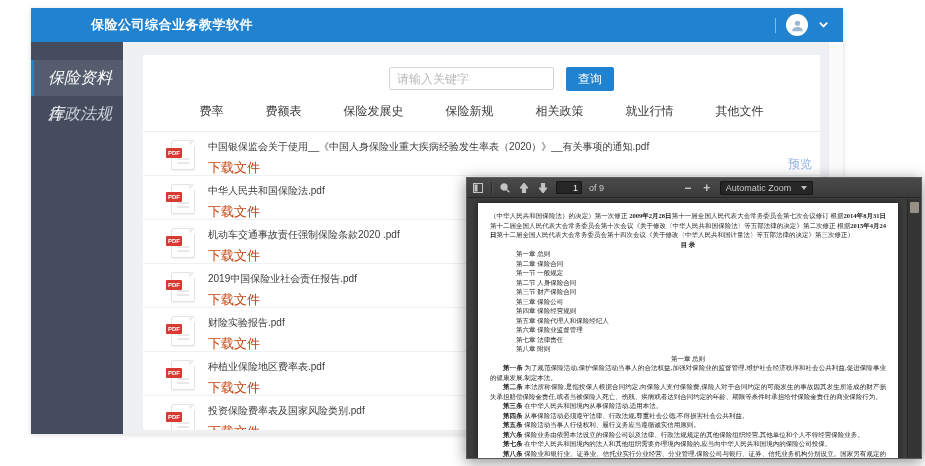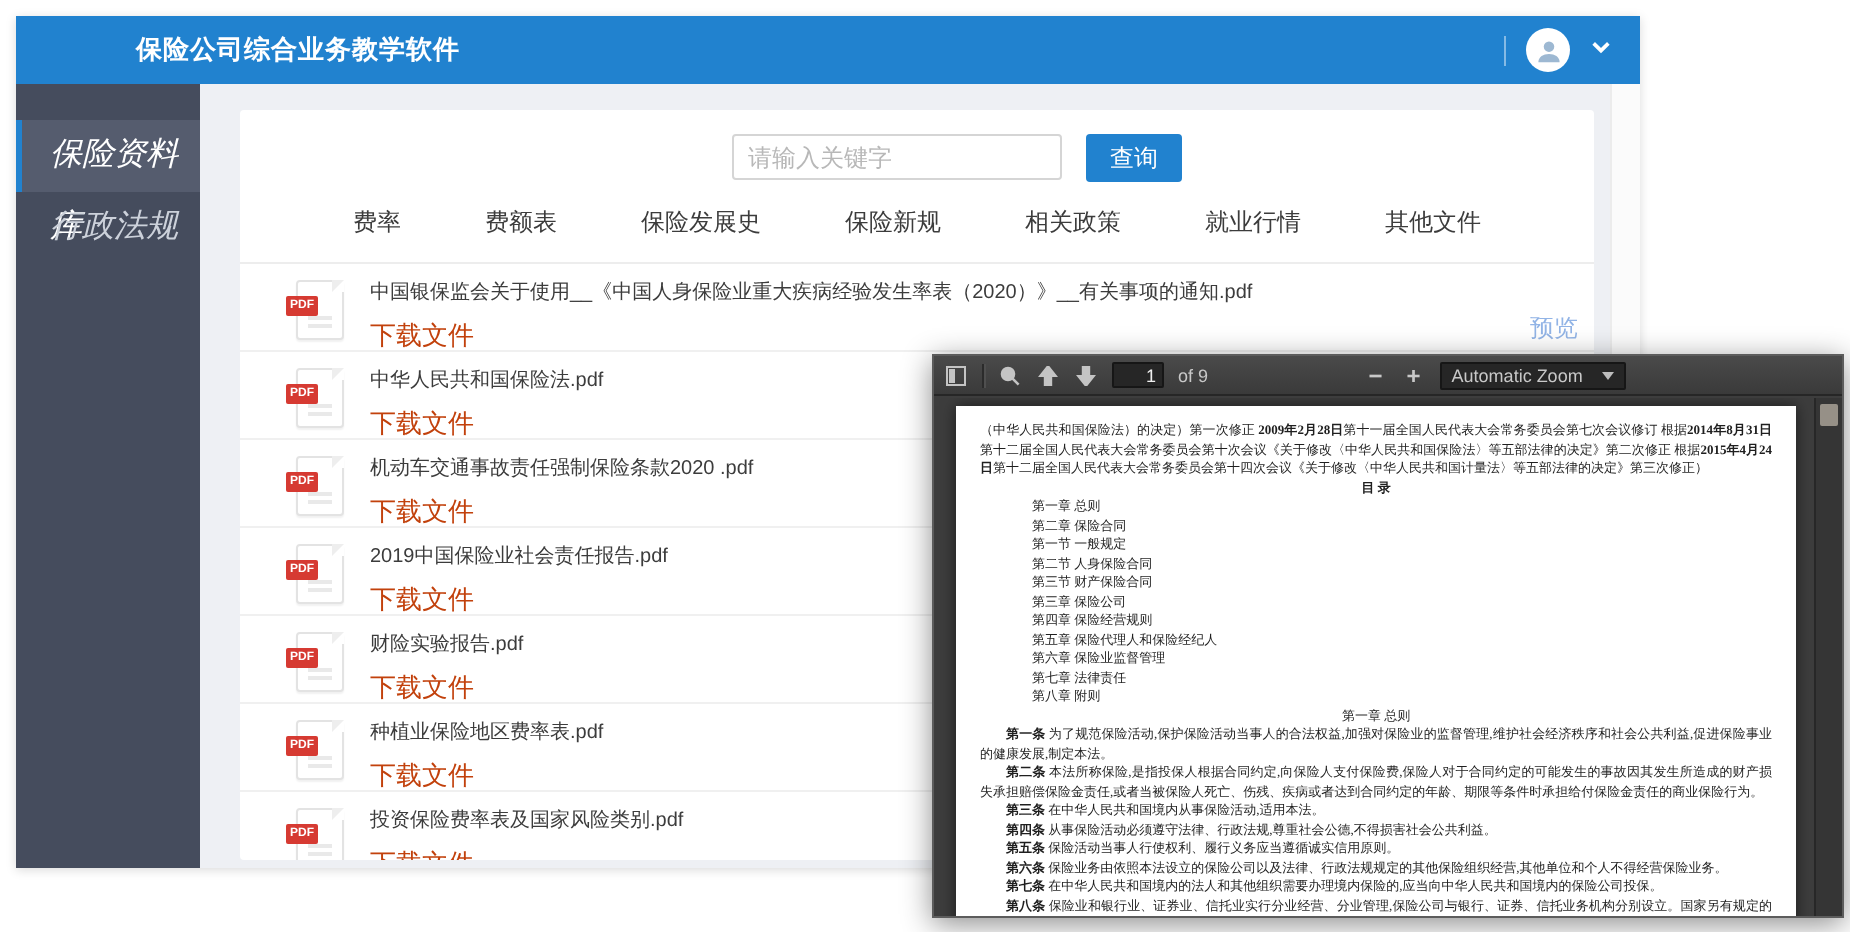--- a/index.html
+++ b/index.html
@@ -1,20 +1,20 @@
 <!DOCTYPE html>
 <html><head>
 <meta charset="utf-8">
 <style>
   * { margin:0; padding:0; box-sizing:border-box; }
   html,body { width:925px; height:466px; overflow:hidden; background:#fff;
     font-family:"Liberation Sans","DejaVu Sans",sans-serif; }
 
   
-  .app-window { position:absolute; left:8px; top:8px; width:812px; height:426px;
+  .app-window { position:absolute; left:31px; top:8px; width:812px; height:426px;
     background:#eef0f4; box-shadow:0 1px 5px rgba(0,0,0,.15); }
   .app-header { height:34px; background:#2182cf; display:flex; align-items:center;
     padding:0 14px 0 60px; color:#fff; }
   .app-title { font-size:13px; font-weight:bold; letter-spacing:.5px; }
   .header-right { margin-left:auto; display:flex; align-items:center; gap:10px; }
   .header-divider { width:1px; height:15px; background:rgba(255,255,255,.45); }
   .avatar { width:22px; height:22px; border-radius:50%; background:#fff;
     display:flex; align-items:center; justify-content:center; cursor:pointer; }
   .avatar svg { width:15px; height:15px; fill:#9db8d2; }
   .chev svg { width:11px; height:11px; stroke:#fff; stroke-width:2; fill:none; }

